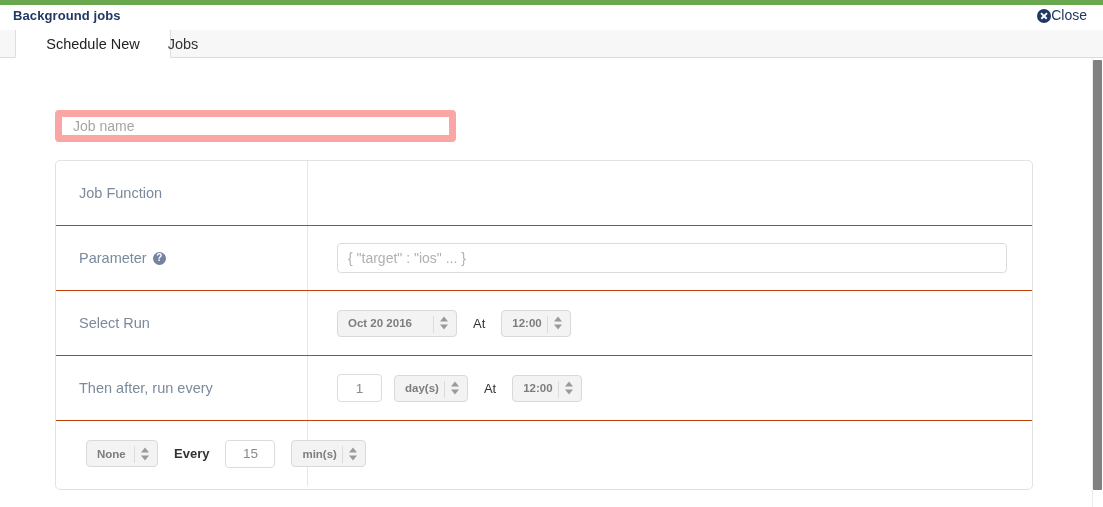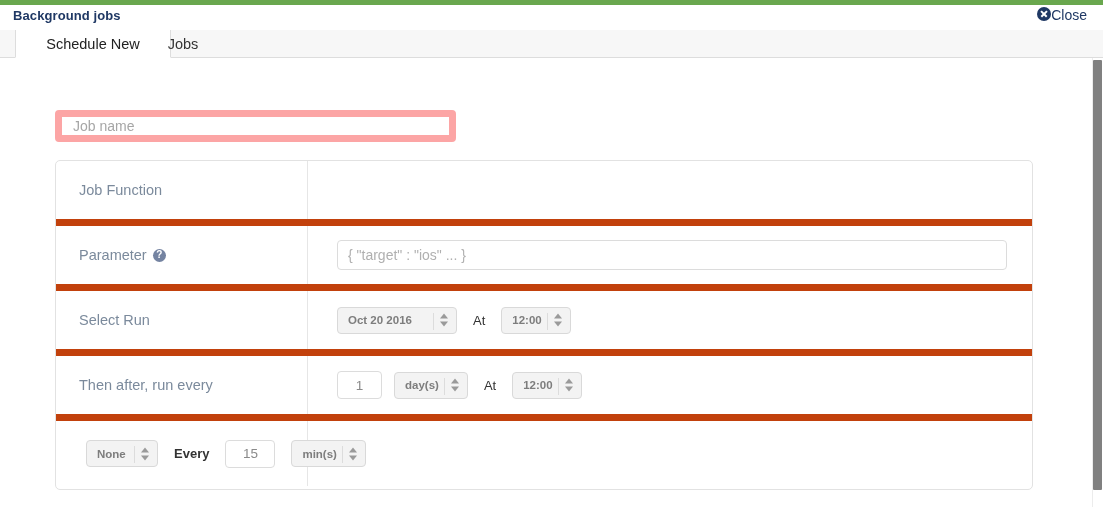--- a/index.html
+++ b/index.html
@@ -25,21 +25,21 @@
     background: #ffffff;
   }
   #modal-title {
     position: absolute; left: 13px; top: 3px;
     font-size: 13px; font-weight: bold;
     color: #1f3864; letter-spacing: 0.1px;
     white-space: nowrap;
   }
   #close-button {
     position: absolute; right: 16px; top: 2px;
-    display: flex; align-items: flex-start; 
+    display: flex; align-items: flex-end; 
     cursor: pointer;
   }
   #close-icon {
     width: 14px; height: 14px; border-radius: 50%;
     background: #1f3864; position: relative; flex: 0 0 auto;
   }
   #close-icon::before, #close-icon::after {
     content: ""; position: absolute;
     left: 3px; top: 6.2px; width: 8px; height: 1.6px;
     background: #ffffff;
@@ -98,21 +98,21 @@
   #form-panel {
     position: absolute; left: 55px; top: 102px;
     width: 978px; height: 330px;
     border: 1px solid #e2e2e2; border-radius: 5px;
     background: #ffffff; overflow: hidden;
   }
   .form-row {
     position: relative;
     display: flex; align-items: center;
     height: 65px;
-    border-bottom: 7px solid #c2410c;
+    border-bottom: 1px solid #c2410c;
   }
   .form-row:last-child { border-bottom: none; }
   .row-label {
     width: 251px; flex: 0 0 251px;
     padding-left: 23px;
     font-size: 14.5px; color: #7b8a9c;
     white-space: nowrap;
     display: flex; align-items: center; gap: 6px;
   }
   .row-divider {

